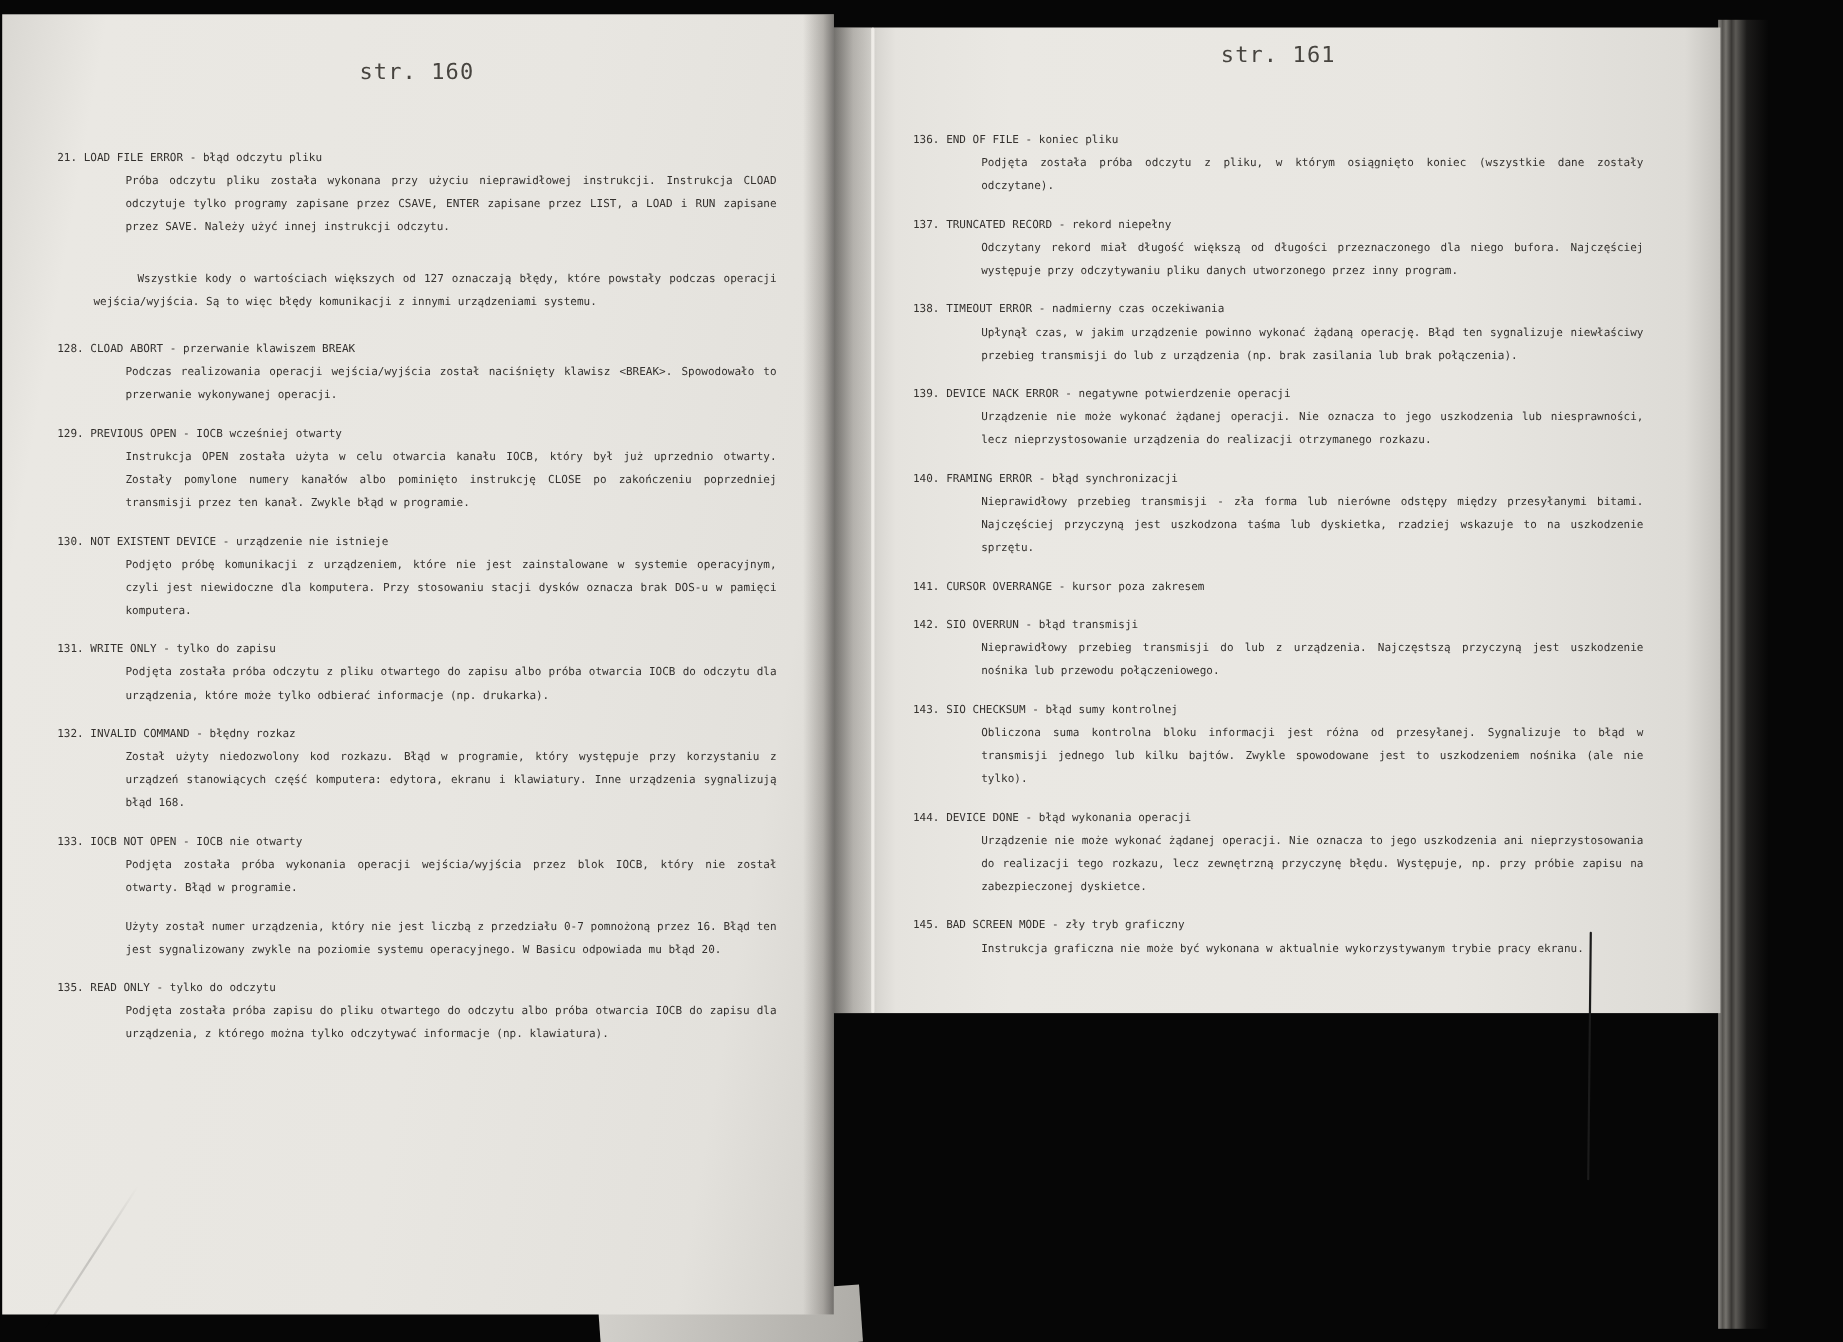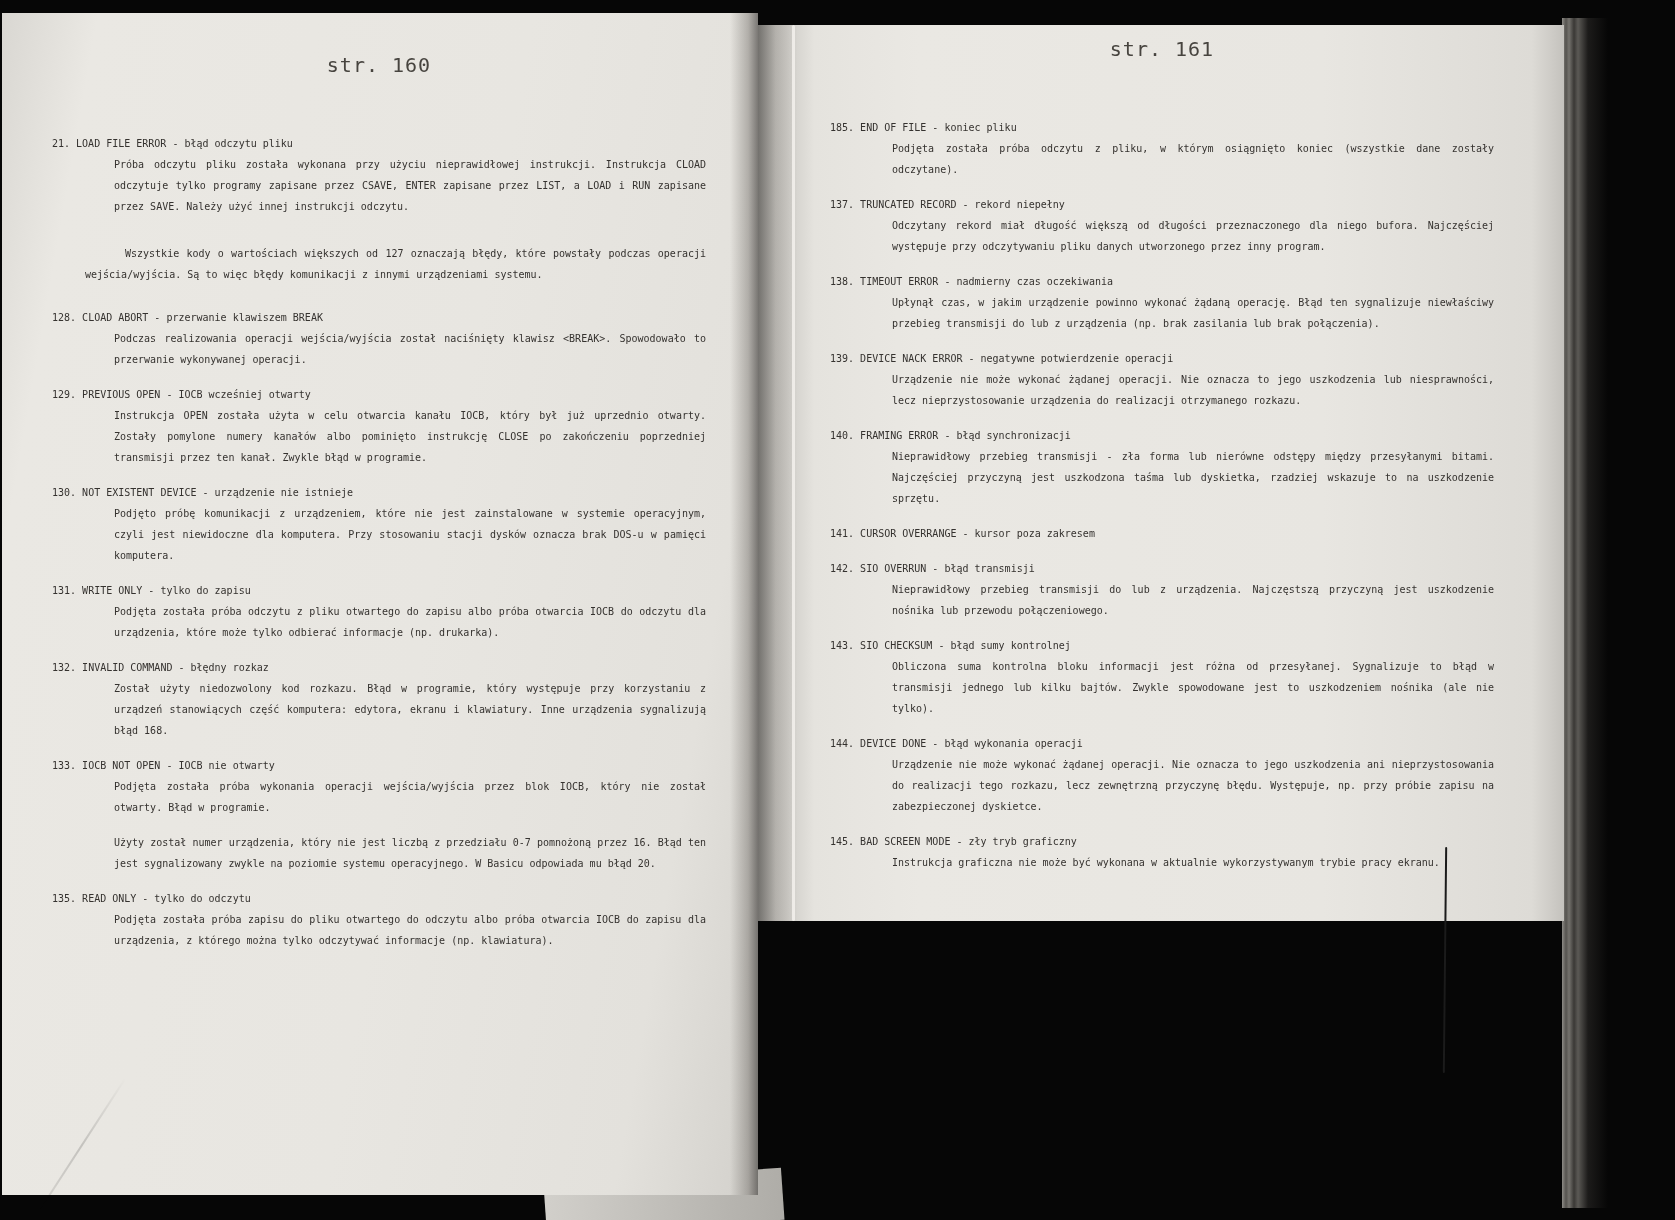--- a/index.html
+++ b/index.html
@@ -116,21 +116,21 @@
           <div class="body">Podjęta została próba zapisu do pliku otwartego do odczytu albo próba otwarcia IOCB do zapisu dla urządzenia, z którego można tylko odczytywać informacje (np. klawiatura).</div>
         </div>
       </div>
   </div>
 
   <div class="page page-right">
     <div class="gutter-ridge"></div>
     <div class="page-header">str. 161</div>
     <div class="entries">
         <div class="entry">
-          <div class="head"><span class="num">185.</span><span class="title"> END OF FILE - koniec pliku</span></div>
+          <div class="head"><span class="num">136.</span><span class="title"> END OF FILE - koniec pliku</span></div>
           <div class="body">Podjęta została próba odczytu z pliku, w którym osiągnięto koniec (wszystkie dane zostały odczytane).</div>
         </div>
         <div class="entry">
           <div class="head"><span class="num">137.</span><span class="title"> TRUNCATED RECORD - rekord niepełny</span></div>
           <div class="body">Odczytany rekord miał długość większą od długości przeznaczonego dla niego bufora. Najczęściej występuje przy odczytywaniu pliku danych utworzonego przez inny program.</div>
         </div>
         <div class="entry">
           <div class="head"><span class="num">138.</span><span class="title"> TIMEOUT ERROR - nadmierny czas oczekiwania</span></div>
           <div class="body">Upłynął czas, w jakim urządzenie powinno wykonać żądaną operację. Błąd ten sygnalizuje niewłaściwy przebieg transmisji do lub z urządzenia (np. brak zasilania lub brak połączenia).</div>
         </div>

